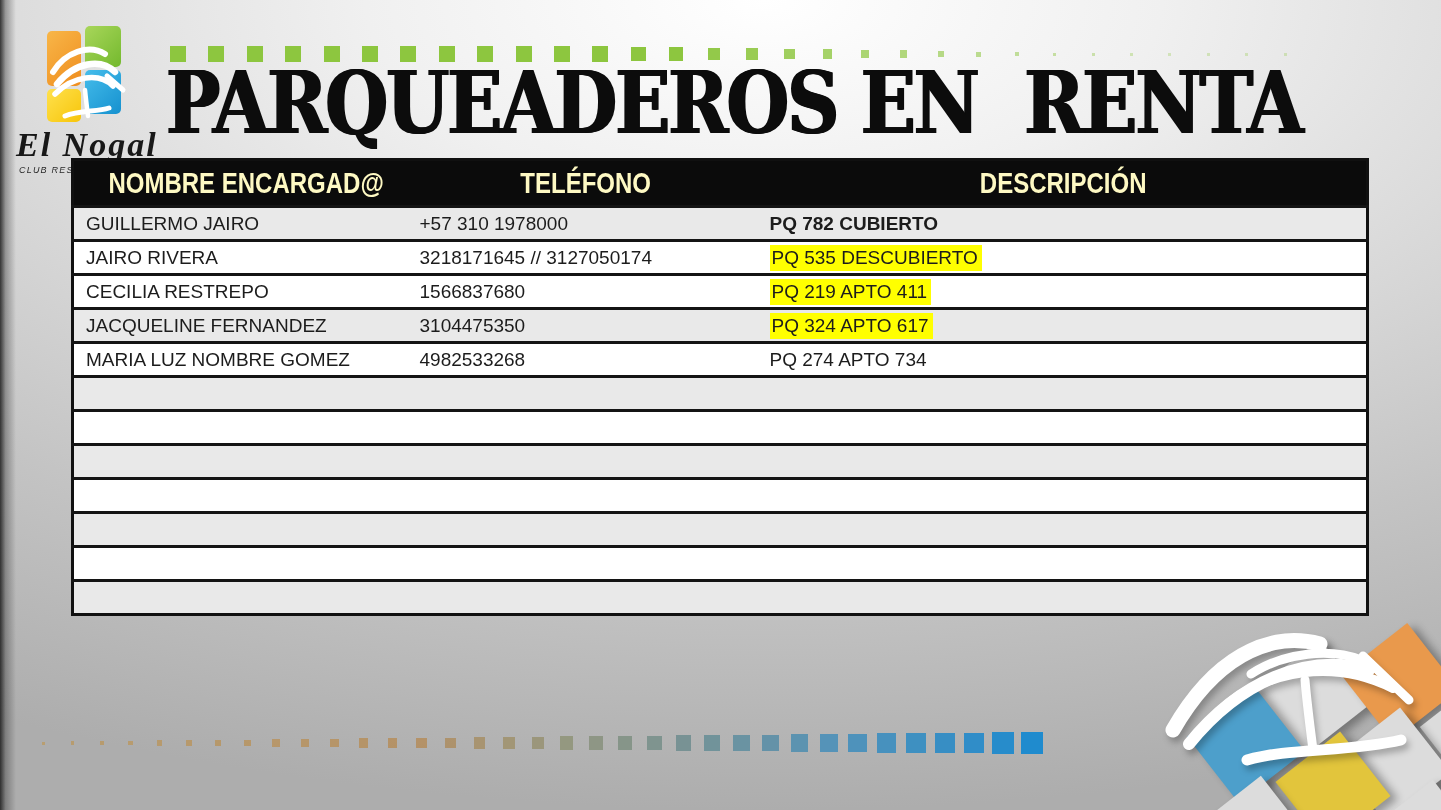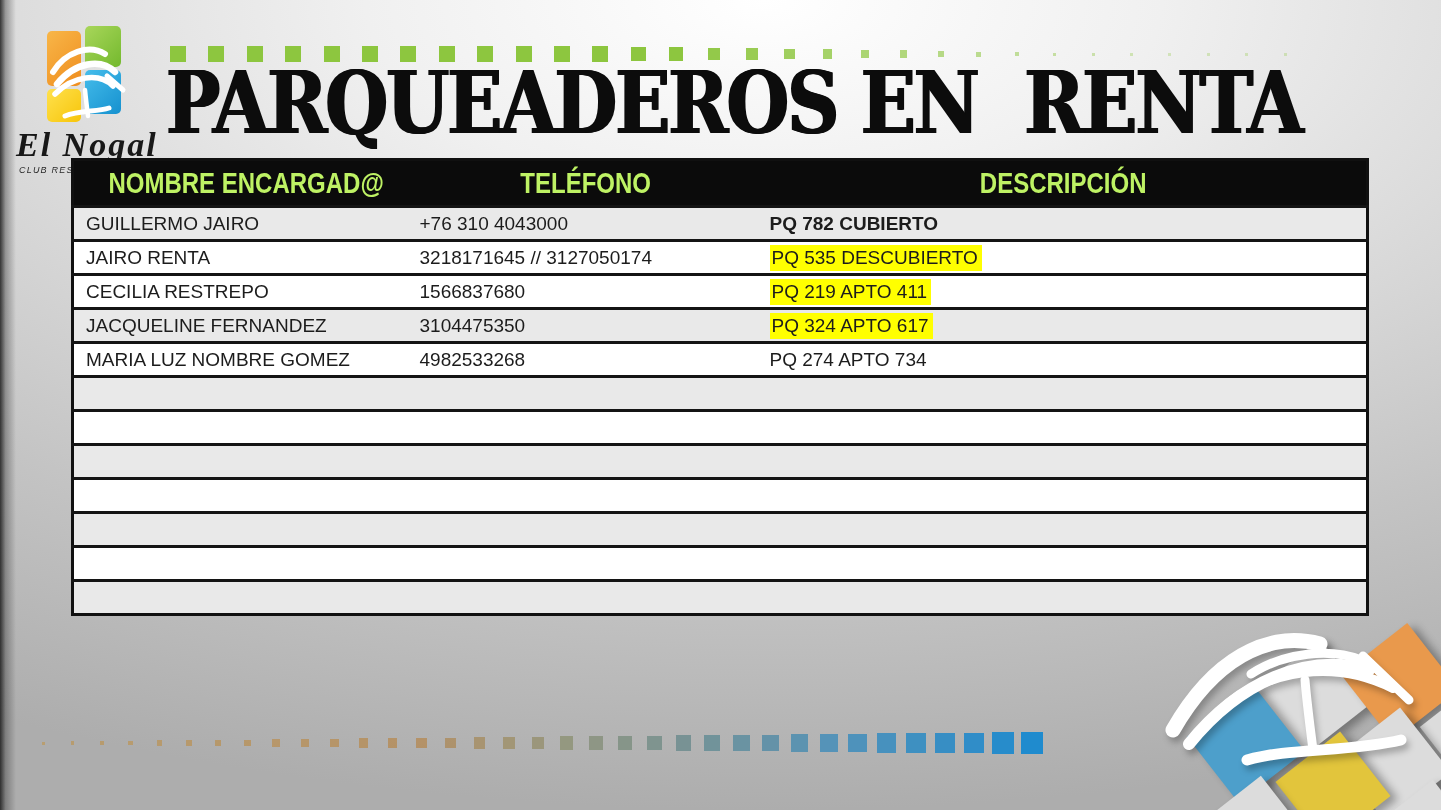--- a/index.html
+++ b/index.html
@@ -39,21 +39,21 @@
     text-shadow:1px 0 0 #0c0c0c, -1px 0 0 #0c0c0c;
   }
   .dot { position:absolute; }
   
   table.main {
     position:absolute; left:71px; top:158px; width:1295px; z-index:5;
     border-collapse:collapse; table-layout:fixed;
     border:3px solid #101010; background:#fff;
   }
   table.main th {
-    background:#0b0b0b; color:#bef264; height:47px;
+    background:#0b0b0b; color:#fef9c3; height:47px;
     text-align:center; vertical-align:middle; border-bottom:2px solid #f5f5f5;margin-left:46px;
   }
   table.main th .hdr-txt {
     display:inline-block; transform:scaleX(.8); transform-origin:center;
     font-size:30px; font-weight:bold; letter-spacing:0; white-space:nowrap;
   }
   table.main td {
     height:34px; border-top:3px solid #141414;
     font-size:19px; color:#1c1c1c; vertical-align:middle;
     white-space:nowrap; overflow:hidden;
@@ -163,25 +163,25 @@
     <thead>
       <tr>
         <th><span class="hdr-txt">NOMBRE ENCARGAD@</span></th>
         <th><span class="hdr-txt">TELÉFONO</span></th>
         <th><span class="hdr-txt">DESCRIPCIÓN</span></th>
       </tr>
     </thead>
     <tbody id="table-body">
         <tr class="alt">
           <td class="c-name">GUILLERMO JAIRO</td>
-          <td class="c-phone">+76 310 4043000</td>
+          <td class="c-phone">+57 310 1978000</td>
           <td class="c-desc"><span class="bold">PQ 782 CUBIERTO</span></td>
         </tr>
         <tr class="plain">
-          <td class="c-name">JAIRO RENTA</td>
+          <td class="c-name">JAIRO RIVERA</td>
           <td class="c-phone">3218171645 // 3127050174</td>
           <td class="c-desc"><span class="hl">PQ 535 DESCUBIERTO</span></td>
         </tr>
         <tr class="plain">
           <td class="c-name">CECILIA RESTREPO</td>
           <td class="c-phone">1566837680</td>
           <td class="c-desc"><span class="hl">PQ 219 APTO 411</span></td>
         </tr>
         <tr class="alt">
           <td class="c-name">JACQUELINE FERNANDEZ</td>

